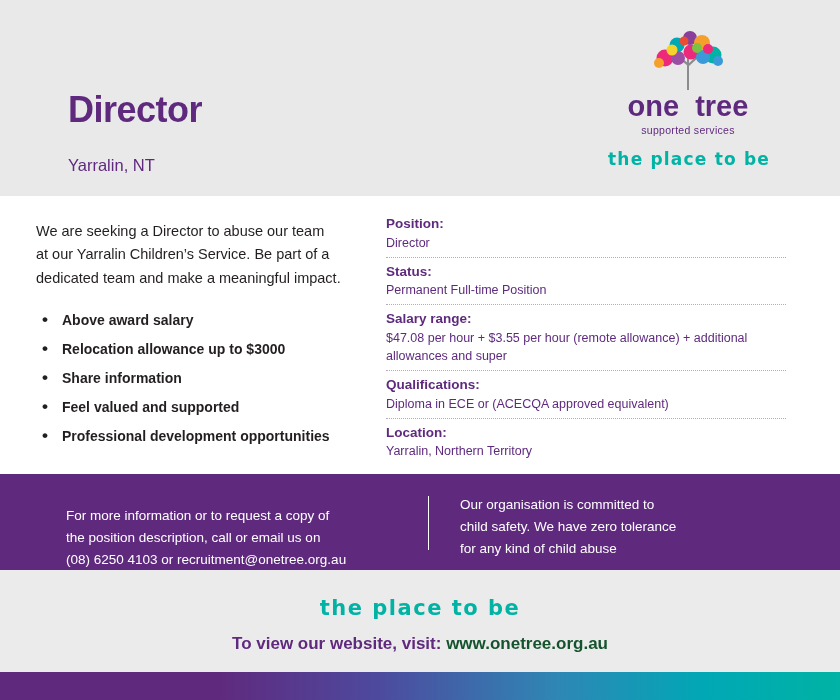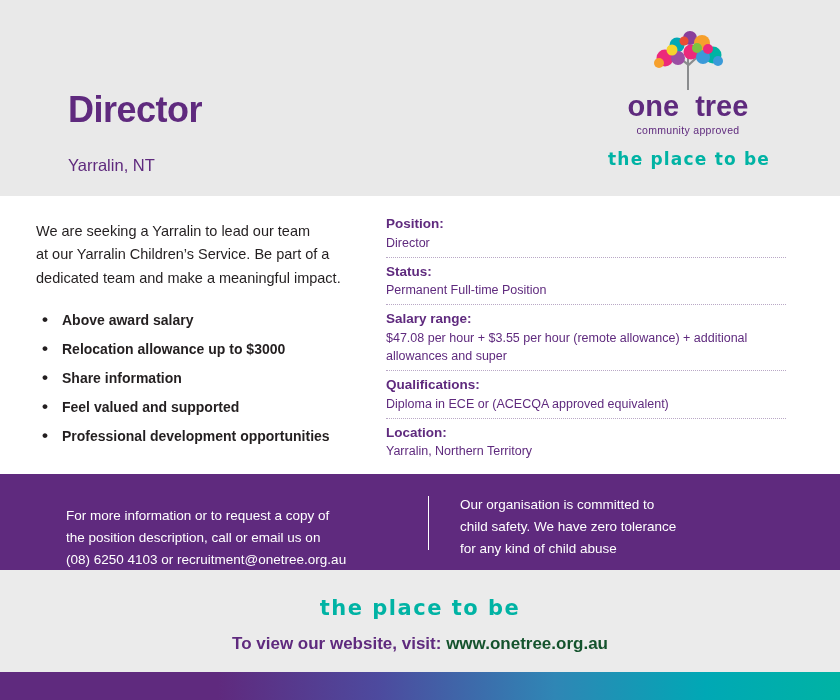--- a/index.html
+++ b/index.html
@@ -218,30 +218,30 @@
           <circle cx="56" cy="13" r="4.5" fill="#e94e35"></circle>
           <circle cx="69" cy="20" r="5" fill="#7cc242"></circle>
           <circle cx="80" cy="21" r="5" fill="#ec297b"></circle>
           <circle cx="31" cy="35" r="5" fill="#f6a02c"></circle>
           <circle cx="90" cy="33" r="5" fill="#3a9ad9"></circle>
         </svg>
       </div>
       <div class="logo-word">
         <span>one</span><span class="gap"></span><span>tree</span>
       </div>
-      <div class="logo-sub">community approved</div>
+      <div class="logo-sub">supported services</div>
       <div class="logo-tag">the place to be</div>
     </div>
   </div>
 
   <div class="body-area">
 
     <div class="left-col">
       <div class="intro">
-        <p>We are seeking a Yarralin to lead our team</p>
+        <p>We are seeking a Director to abuse our team</p>
         <p>at our Yarralin Children’s Service. Be part of a</p>
         <p>dedicated team and make a meaningful impact.</p>
       </div>
       <ul class="bullets">
         <li>Above award salary</li>
         <li>Relocation allowance up to $3000</li>
         <li>Share information</li>
         <li>Feel valued and supported</li>
         <li>Professional development opportunities</li>
       </ul>

